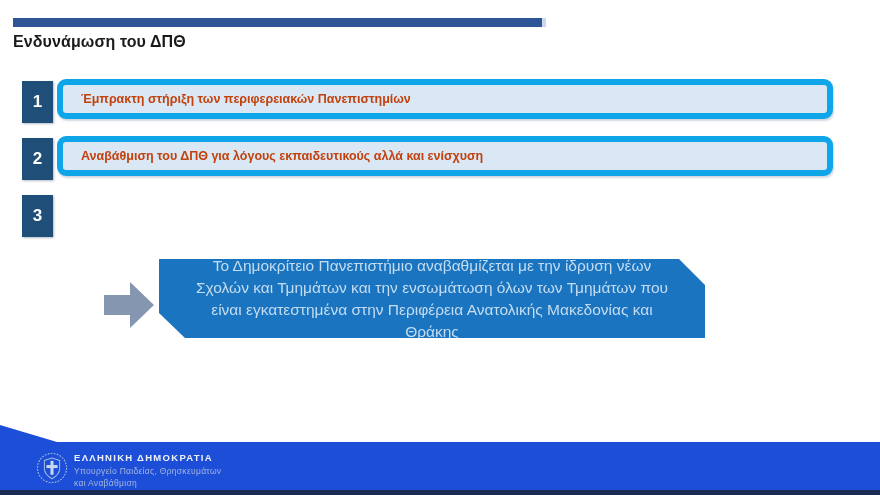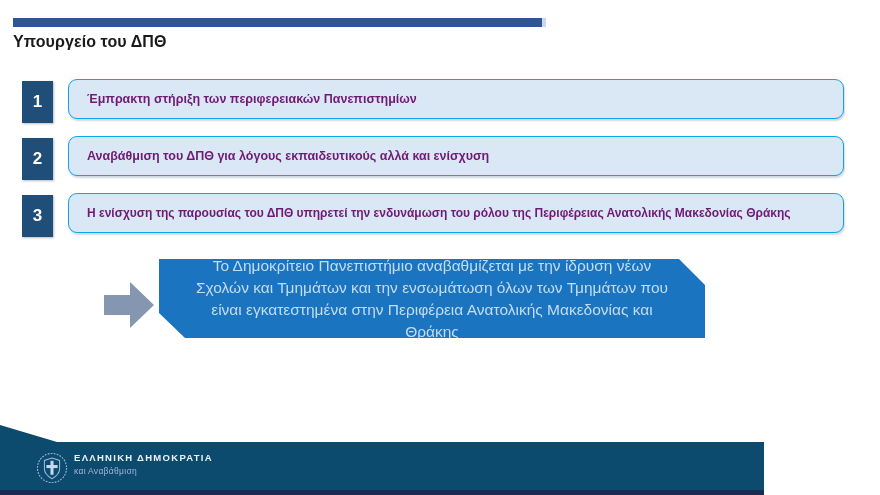--- a/index.html
+++ b/index.html
@@ -37,29 +37,29 @@
   .item-3 { top: 193px; }
   .item-num {
     position: absolute; left: 22px; top: 2px;
     width: 31px; height: 42px;
     background: #1F4E79;
     color: #ffffff; font-size: 17px; font-weight: bold;
     display: flex; align-items: center; justify-content: center;
     box-shadow: 1px 1px 2px rgba(90,105,130,0.45);
   }
   .item-bar {
-    position: absolute; left: 68px; top: 0;
+    position: absolute; left: 57px; top: 0;
     width: 776px; height: 40px;
     background: #DAE7F5;
-    border: 1px solid #0ea5e9;
+    border: 6px solid #0ea5e9;
     border-radius: 9px;
     box-shadow: 1px 2px 2px rgba(120,140,165,0.35);
     display: flex; align-items: center;
     padding-left: 18px; padding-right: 10px;
-    color: #701a75; font-weight: bold; font-size: 12.5px;
+    color: #c2410c; font-weight: bold; font-size: 12.5px;
   }
   .item-3 .item-bar { font-size: 12px; }
 
   
   .arrow {
     position: absolute; left: 104px; top: 282px;
     width: 50px; height: 46px;
     background: #8496B0;
     clip-path: polygon(0 28%, 52% 28%, 52% 0, 100% 50%, 52% 100%, 52% 72%, 0 72%);
   }
@@ -76,22 +76,22 @@
   .callout-text {
     color: #C3DCF0;
     font-size: 15.5px;
     line-height: 1.42;
     text-align: center;
   }
 
   
   .footer {
     position: absolute; left: 0; top: 425px;
-    width: 764px; height: 70px;
-    background: #0c4a6e;
+    width: 880px; height: 70px;
+    background: #1d4ed8;
     clip-path: polygon(0 0, 57px 17px, 100% 17px, 100% 100%, 0 100%);
   }
   .footer-bottom-strip {
     position: absolute; left: 0; bottom: 0;
     width: 100%; height: 5px;
     background: #1A2C52;
   }
   .footer-emblem {
     position: absolute; left: 36px; top: 27px;
     width: 32px; height: 32px;
@@ -106,50 +106,50 @@
     letter-spacing: 0.3px;
   }
 </style>
 </head>
 <body>
 
 <div class="accent-bar">
   <div class="accent-bar-cap"></div>
 </div>
 
-<h1 class="slide-title">Υπουργείο του ΔΠΘ</h1>
+<h1 class="slide-title">Ενδυνάμωση του ΔΠΘ</h1>
 
 <div class="item item-1">
   <div class="item-num">1</div>
   <div class="item-bar">Έμπρακτη στήριξη των περιφερειακών Πανεπιστημίων</div>
 </div>
 
 <div class="item item-2">
   <div class="item-num">2</div>
   <div class="item-bar">Αναβάθμιση του ΔΠΘ για λόγους εκπαιδευτικούς αλλά και ενίσχυση</div>
 </div>
 
 <div class="item item-3">
   <div class="item-num">3</div>
-  <div class="item-bar">Η ενίσχυση της παρουσίας του ΔΠΘ υπηρετεί την ενδυνάμωση του ρόλου της Περιφέρειας Ανατολικής Μακεδονίας Θράκης</div>
 </div>
 
 <div class="arrow"></div>
 
 <div class="callout">
   <div class="callout-text">Το Δημοκρίτειο Πανεπιστήμιο αναβαθμίζεται με την ίδρυση νέων Σχολών και Τμημάτων και την ενσωμάτωση όλων των Τμημάτων που είναι εγκατεστημένα στην Περιφέρεια Ανατολικής Μακεδονίας και Θράκης</div>
 </div>
 
 <div class="footer">
   <div class="footer-bottom-strip"></div>
 
   <svg class="footer-emblem" viewBox="0 0 40 40" xmlns="http://www.w3.org/2000/svg">
     <circle cx="20" cy="20" r="18.2" fill="none" stroke="#9DB8E0" stroke-width="1.4" stroke-dasharray="2.2 1.6"></circle>
     <path d="M20 7.5 L29.5 10.5 V21 C29.5 27.8 24.8 30.8 20 33.4 C15.2 30.8 10.5 27.8 10.5 21 V10.5 Z" fill="none" stroke="#9DB8E0" stroke-width="1.3"></path>
     <rect x="18.1" y="11" width="3.8" height="17.5" fill="#C9D8EE"></rect>
     <rect x="13" y="16.3" width="14" height="3.8" fill="#C9D8EE"></rect>
   </svg>
 
   <div class="footer-text">
     <div class="footer-org">ΕΛΛΗΝΙΚΗ ΔΗΜΟΚΡΑΤΙΑ</div>
+    <div class="footer-ministry">Υπουργείο Παιδείας, Θρησκευμάτων</div>
     <div class="footer-ministry">και Αναβάθμιση</div>
   </div>
 </div>
 
 </body></html>

